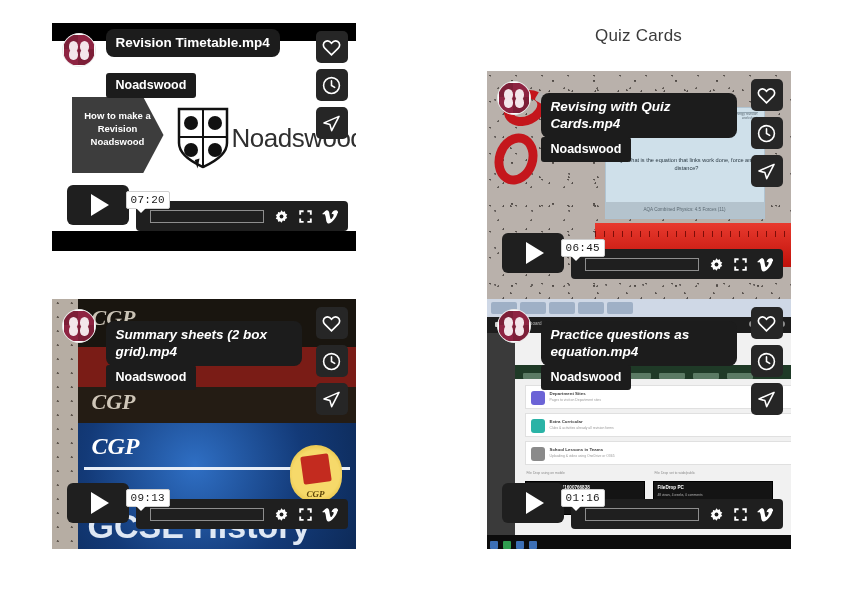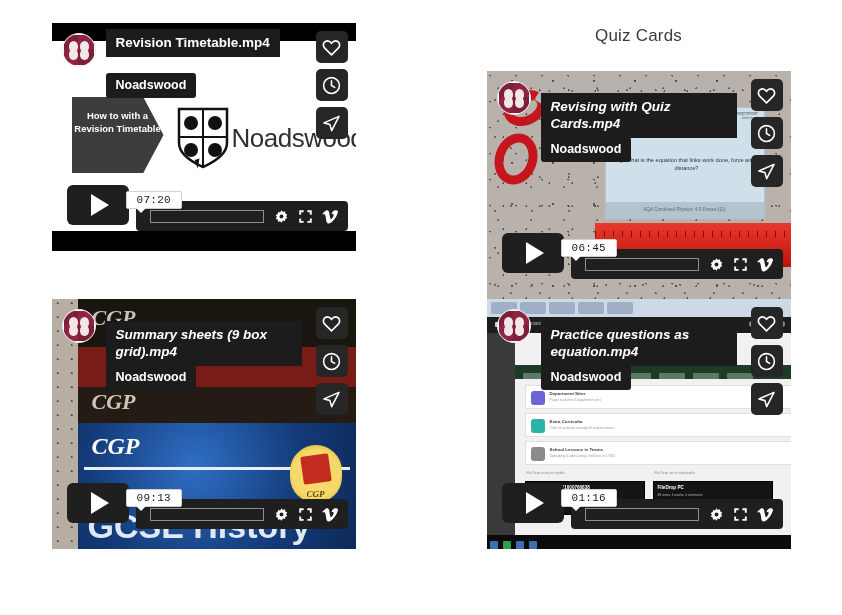--- a/index.html
+++ b/index.html
@@ -217,21 +217,21 @@
   }
   .avatar .g1 { left:6px;  top:7px; }
   .avatar .g2 { right:6px; top:7px; }
   .avatar .g3 { left:6px;  bottom:6px; }
   .avatar .g4 { right:6px; bottom:6px; }
 
   .vtitle {
     position: absolute; left: 54px; top: 6px; max-width: 196px;
     background: #1c1c1c; color: #fff;
     font-size: 13.5px; font-weight: 700; line-height: 17px;
-    padding: 5px 10px 6px 10px; border-radius: 0; z-index: 5;
+    padding: 5px 10px 6px 10px; border-radius: 8px; z-index: 5;
   }
   .vchannel {
     position: absolute; left: 54px; top: 50px;
     background: #1c1c1c; color: #fff;
     font-size: 12.5px; font-weight: 700; line-height: 16px;
     padding: 4px 10px 5px 10px; border-radius: 3px; z-index: 5;
   }
   .vtitle.two { top: 22px; font-style: italic; }
   .vchannel.low { top: 66px; }
 
@@ -264,21 +264,21 @@
     flex: 1; height: 13px; margin: 0 10px 0 14px;
     border: 1px solid #8e8e8e; background: transparent;
   }
   .ctrlicons { display: flex; align-items: center; gap: 9px; padding-right: 10px; }
   .ctrlicons svg { display: block; }
 
   .duration {
     position: absolute; bottom: 42px; z-index: 8;
     background: #ffffff; color: #1a1a1a;
     font-size: 11px; font-family: "Liberation Mono", monospace;
-    padding: 2px 10px; border: 1px solid #d0d0d0; border-radius: 2px;
+    padding: 2px 4px; border: 1px solid #d0d0d0; border-radius: 2px;
     letter-spacing: .3px;
   }
   .duration::after {
     content: ""; position: absolute; left: 9px; bottom: -5px;
     border-left: 5px solid transparent; border-right: 5px solid transparent;
     border-top: 5px solid #ffffff;
   }
   .d-left { left: 74px; }
 
   .blackfoot {
@@ -288,21 +288,21 @@
 </head>
 <body>
 
 <div class="page">
   <div class="grid">
 
     <div class="cell">
       <div class="player">
         <div class="thumb t1">
           <div class="topband"></div>
-          <div class="arrow">How to with a Revision Timetable</div>
+          <div class="arrow">How to make a Revision Noadswood</div>
           <svg class="shield" viewBox="0 0 52 62">
             <path d="M2 2 H50 V36 C50 50 30 58 26 60 C22 58 2 50 2 36 Z" fill="#fff" stroke="#111" stroke-width="2.5"></path>
             <path d="M26 2 V60" stroke="#111" stroke-width="2"></path>
             <path d="M2 30 H50" stroke="#111" stroke-width="2"></path>
             <circle cx="14" cy="16" r="7" fill="#111"></circle>
             <circle cx="38" cy="16" r="7" fill="#111"></circle>
             <circle cx="14" cy="43" r="7" fill="#111"></circle>
             <circle cx="38" cy="43" r="7" fill="#111"></circle>
           </svg>
           <div class="wordmark">Noadswood</div>
@@ -471,21 +471,21 @@
         <div class="avatar">
           <span class="q q1"></span>
             <span class="q q2"></span>
             <span class="q q3"></span>
             <span class="q q4"></span>
           <span class="glyph g1"></span>
             <span class="glyph g2"></span>
             <span class="glyph g3"></span>
             <span class="glyph g4"></span>
         </div>
-        <div class="vtitle two">Summary sheets (9 box grid).mp4</div>
+        <div class="vtitle two">Summary sheets (2 box grid).mp4</div>
         <div class="vchannel low">Noadswood</div>
 
         <div class="actions">
           <div class="actbtn">
             <svg width="19" height="17" viewBox="0 0 24 22">
                 <path d="M12 20.5 L3.2 11.8 C.6 9.2 1 5 4 3.2 C6.6 1.7 9.8 2.6 12 5.4 C14.2 2.6 17.4 1.7 20 3.2 C23 5 23.4 9.2 20.8 11.8 Z" fill="none" stroke="#fff" stroke-width="2.1"></path>
               </svg>
           </div>
           <div class="actbtn">
             <svg width="19" height="19" viewBox="0 0 24 24">

